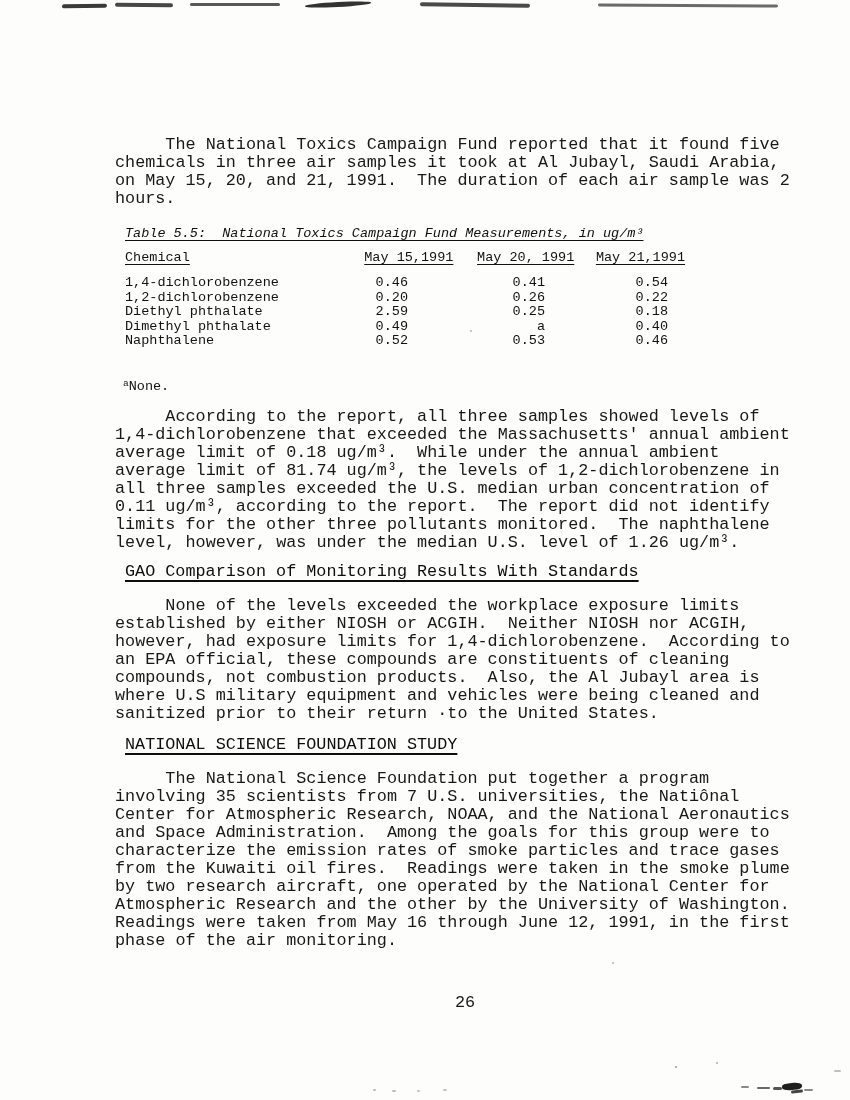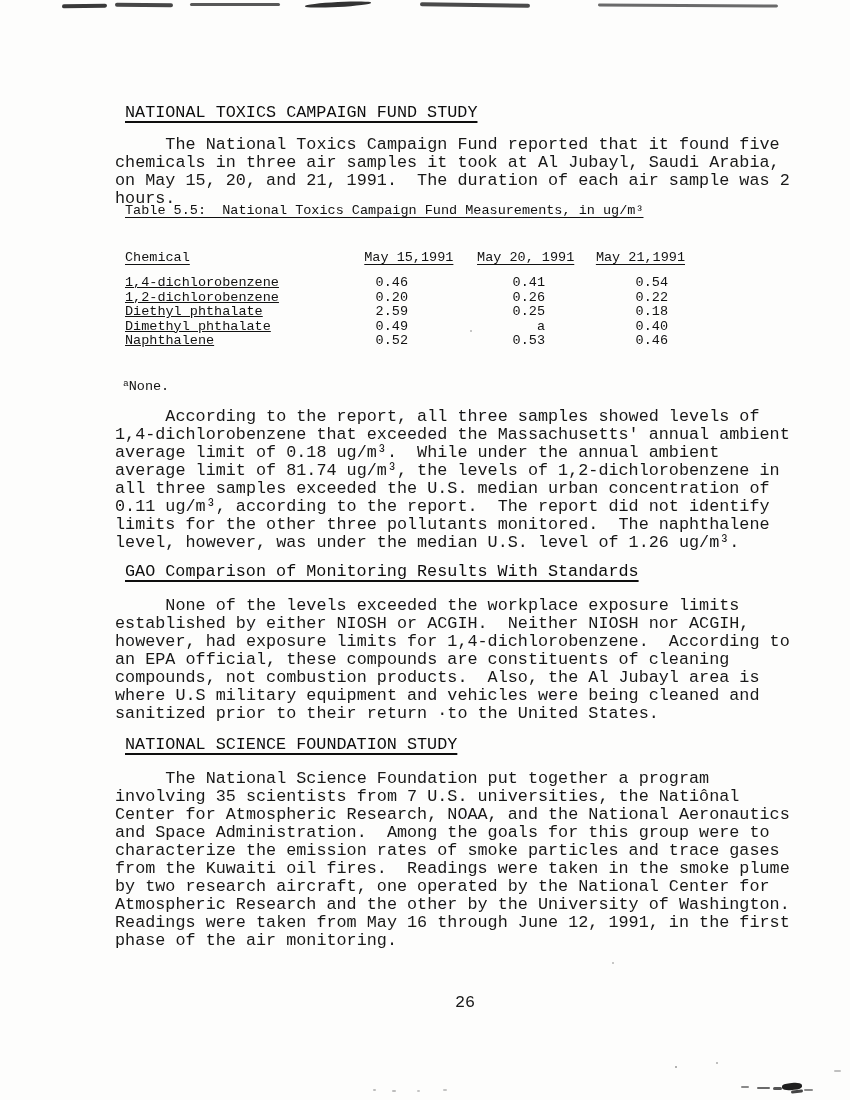--- a/index.html
+++ b/index.html
@@ -56,21 +56,21 @@
   .hdr-c3{width:118px;text-align:right;}
   .hdr-row .u{
     text-decoration:underline;
     text-underline-offset:3px;
     text-decoration-thickness:1.3px;
     white-space:pre;
   }
   .rows{margin-top:10px;}
   .trow{display:flex;line-height:14.5px;height:14.5px;}
   .tc{display:inline-block;white-space:pre;}
-  .chem{width:215px;text-align:left;text-decoration:underline;}
+  .chem{width:215px;text-align:left;}
   .n1{width:68px;text-align:right;}
   .n2{width:137px;text-align:right;}
   .n3{width:123px;text-align:right;}
   .footnote{
     left:123px;
     font-size:13.5px;line-height:15px;color:#121212;white-space:pre;
   }
   .footnote .mk{font-size:9.5px;vertical-align:4px;}
   
   .pagenum{
@@ -87,27 +87,26 @@
 
   <div>
     <div class="art" style="left:62px;top:4px;width:45px;height:3.5px;transform:rotate(-1deg);"></div>
     <div class="art" style="left:115px;top:3px;width:58px;height:4px;background:#474747;transform:rotate(0.5deg);"></div>
     <div class="art" style="left:190px;top:3px;width:90px;height:3px;background:#585858;"></div>
     <div class="art" style="left:305px;top:2px;width:66px;height:4.5px;background:#333;border-radius:50%;transform:rotate(-3deg);"></div>
     <div class="art" style="left:420px;top:3px;width:110px;height:3.5px;background:#4a4a4a;transform:rotate(0.8deg);"></div>
     <div class="art" style="left:598px;top:4px;width:180px;height:2.5px;background:#6a6a6a;transform:rotate(0.3deg);"></div>
   </div>
 
-  <div class="abs heading" style="top:103px;">NATIONAL TOXICS CAMPAIGN FUND STUDY</div>
   <div class="abs para" style="top:136px;">     The National Toxics Campaign Fund reported that it found five
 chemicals in three air samples it took at Al Jubayl, Saudi Arabia,
 on May 15, 20, and 21, 1991.  The duration of each air sample was 2
 hours.</div>
 
-  <div class="abs caption" style="top:203px;">Table 5.5:  National Toxics Campaign Fund Measurements, in ug/m³</div>
+  <div class="abs caption" style="top:226px;font-style:italic;">Table 5.5:  National Toxics Campaign Fund Measurements, in ug/m³</div>
 
   <div class="abs tbl" style="top:248px;">
     <div class="hdr-row">
       <span class="hdr-chem"><span class="u">Chemical</span></span>
       <span class="hdr-c1"><span class="u">May 15,1991</span></span>
       <span class="hdr-c2"><span class="u">May 20, 1991</span></span>
       <span class="hdr-c3"><span class="u">May 21,1991</span></span>
     </div>
     <div class="rows">
       <div class="trow">

